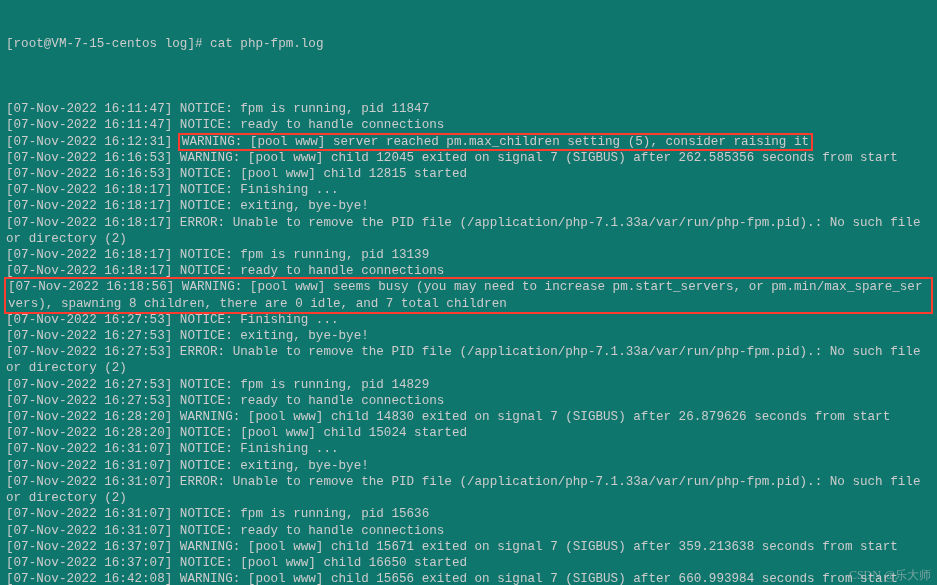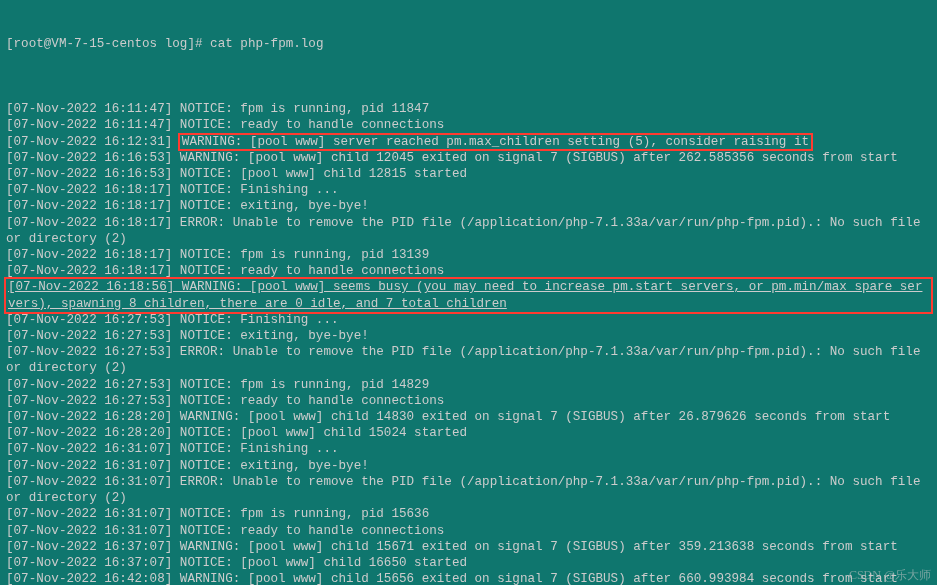--- a/index.html
+++ b/index.html
@@ -6,21 +6,21 @@
   .term{
     width:937px;height:585px;box-sizing:border-box;
     background:#0f766e;color:#ccc;
     font-family:"Courier New",Consolas,monospace;
     font-size:12.6px;line-height:16.2px;
     padding:4px 6px;overflow:hidden;position:relative;
     white-space:pre-wrap;word-break:break-all;
   }
   .line{display:block;}
   .box{border:2px solid #ff3b30;display:block;margin:-2px;}
-  .box .line{padding:0 2px;text-decoration:underline;}
+  .box .line{padding:0 2px;}
   .watermark{
     position:absolute;right:6px;bottom:2px;
     color:rgba(200,200,200,0.55);font-size:12px;white-space:nowrap;
     font-family:Liberation Serif, serif;
   }
 </style>
 </head>
 <body>
 
 <div class="term">

